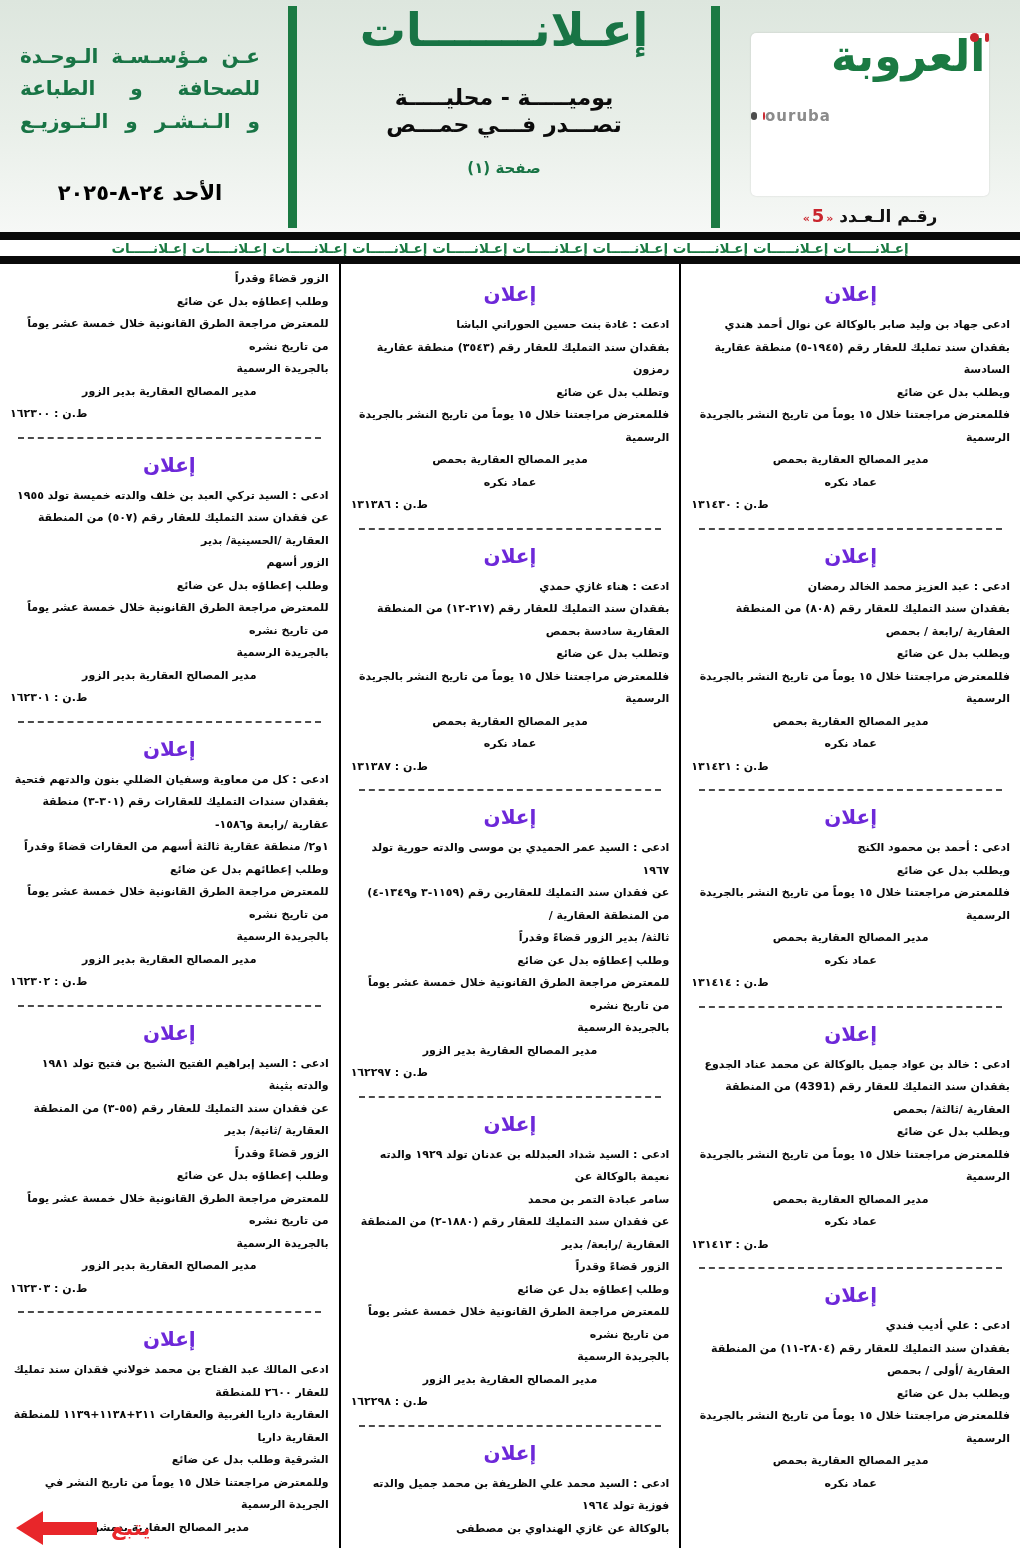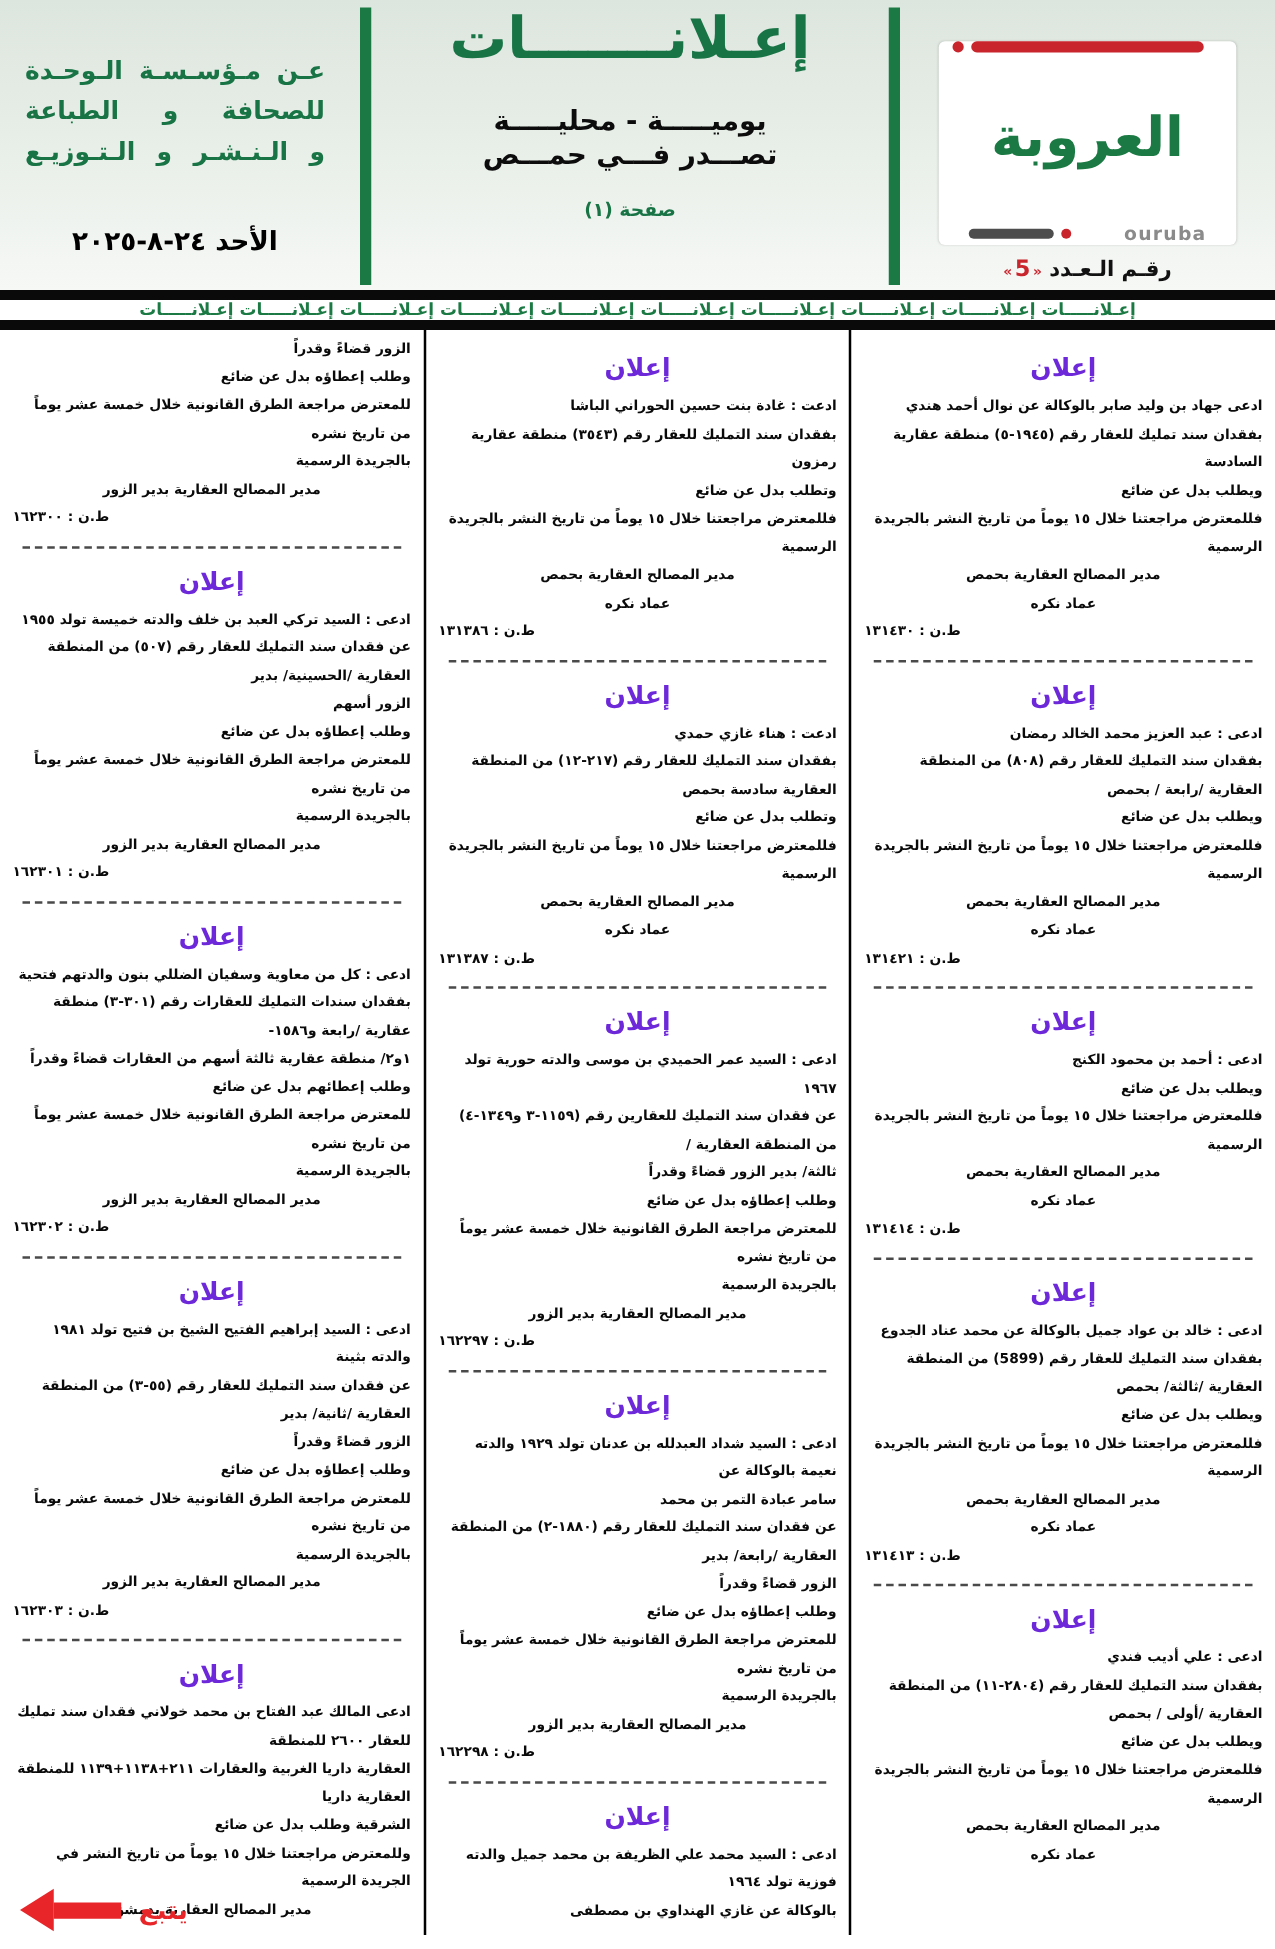--- a/index.html
+++ b/index.html
@@ -8,21 +8,21 @@
     font-family:"DejaVu Sans",sans-serif;font-weight:bold;direction:rtl;
   }
   .page{position:relative;width:1020px;height:1559px;background:#fff;}
 
   
   .header{display:flex;height:232px;
     background:linear-gradient(180deg,#dde6de 0%,#e9efe9 55%,#f6f8f6 100%);}
   .vbar{width:9px;background:#1b7a43;margin:6px 0 4px;}
   .h-logo{width:300px;display:flex;flex-direction:column;align-items:center;}
   .logo-box{width:238px;height:163px;background:#fff;border-radius:5px;margin-top:33px;
-    display:flex;flex-direction:column;justify-content:space-between;box-shadow:0 0 2px rgba(0,0,0,.15);}
+    display:flex;flex-direction:row;justify-content:flex-start;box-shadow:0 0 2px rgba(0,0,0,.15);}
   .logo-redbar{height:9px;background:#c9252d;border-radius:5px;width:78%;margin:0 auto 4px;position:relative;}
   .logo-redbar::after{content:"";position:absolute;right:calc(100% + 6px);top:0;width:9px;height:9px;border-radius:50%;background:#c9252d;}
   .logo-ar{color:#1b7a43;font-size:44px;line-height:1.05;text-align:center;letter-spacing:0;}
   .logo-bottom{direction:ltr;display:flex;align-items:center;width:80%;margin:2px auto 0;}
   .logo-darkbar{width:36%;height:8px;background:#4d4d4d;border-radius:4px;}
   .logo-dot{width:8px;height:8px;border-radius:50%;background:#c9252d;margin-left:6px;}
   .logo-latin{margin-left:auto;color:#8b8b8b;font-size:15px;letter-spacing:1px;}
   .issue-line{margin-top:9px;font-size:17px;color:#111;}
   .issue-num{color:#c9252d;font-size:18px;padding:0 2px;}
   .issue-guillemet{color:#c9252d;font-size:11px;}
@@ -134,21 +134,21 @@
           <div class="line l-r">ويطلب بدل عن ضائع</div>
           <div class="line l-r">فللمعترض مراجعتنا خلال ١٥ يوماً من تاريخ النشر بالجريدة الرسمية</div>
           <div class="line l-c">مدير المصالح العقارية بحمص</div>
           <div class="line l-c">عماد نكره</div>
           <div class="line l-l">ط.ن : ١٣١٤١٤</div>
         </div>
         <div class="sep"></div>
         <div class="ad">
           <div class="ad-title">إعلان</div>
           <div class="line l-r">ادعى : خالد بن عواد جميل بالوكالة عن محمد عناد الجدوع</div>
-          <div class="line l-r">بفقدان سند التمليك للعقار رقم (5899) من المنطقة العقارية /ثالثة/ بحمص</div>
+          <div class="line l-r">بفقدان سند التمليك للعقار رقم (4391) من المنطقة العقارية /ثالثة/ بحمص</div>
           <div class="line l-r">ويطلب بدل عن ضائع</div>
           <div class="line l-r">فللمعترض مراجعتنا خلال ١٥ يوماً من تاريخ النشر بالجريدة الرسمية</div>
           <div class="line l-c">مدير المصالح العقارية بحمص</div>
           <div class="line l-c">عماد نكره</div>
           <div class="line l-l">ط.ن : ١٣١٤١٣</div>
         </div>
         <div class="sep"></div>
         <div class="ad">
           <div class="ad-title">إعلان</div>
           <div class="line l-r">ادعى : علي أديب فندي</div>

